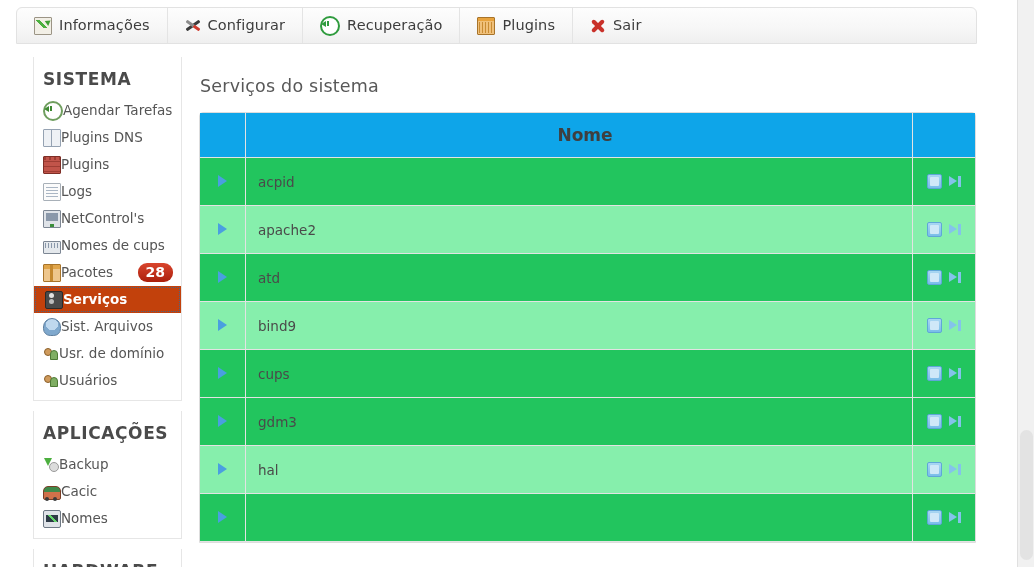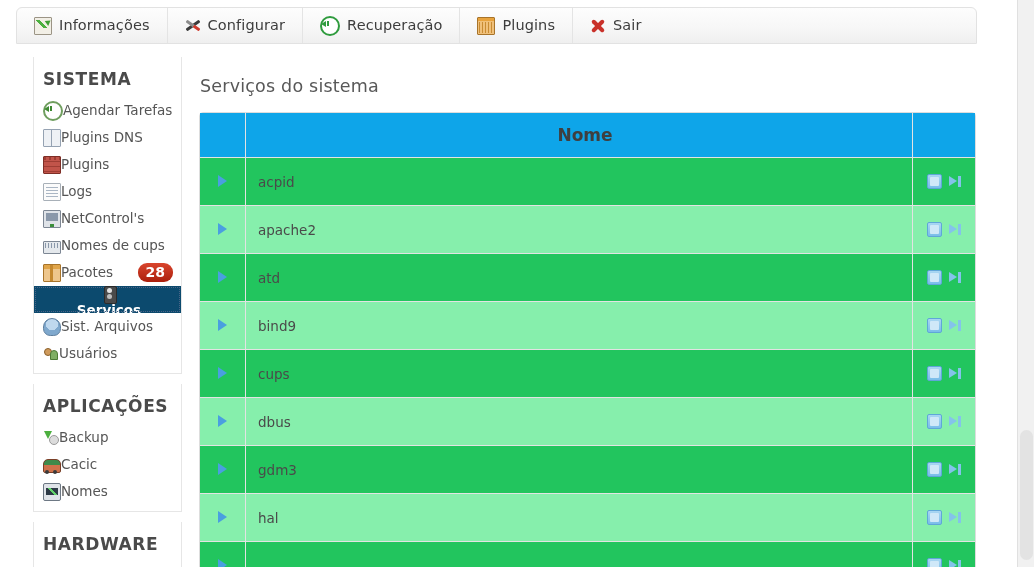--- a/index.html
+++ b/index.html
@@ -204,26 +204,25 @@
     align-items: center;
     height: 27px;
     padding: 0 6px 0 9px;
     font-size: 13.5px;
     color: #555555;
     cursor: pointer;
     box-sizing: border-box;
     position: relative;
   }
   .side-item.active {
-    background: #0c4a6e;
+    background: #c2410c;
     color: #ffffff;
     font-weight: bold;
     outline: 1px dotted #4a6487;
     outline-offset: -2px;
-    flex-direction: column;
   }
   .side-item .sidelabel { flex: 1 1 auto; line-height: 1; }
   .side-icon {
     width: 16px; height: 16px;
     flex: 0 0 16px;
     position: relative;
     display: inline-block;
   }
   .badge {
     background: linear-gradient(to bottom, #d9452d, #ab1f0c);
@@ -464,20 +463,24 @@
         <div class="side-item active">
           <span class="side-icon si-signal"></span>
           <span class="sidelabel">Serviços</span>
         </div>
         <div class="side-item">
           <span class="side-icon si-disk"></span>
           <span class="sidelabel">Sist. Arquivos</span>
         </div>
         <div class="side-item">
           <span class="side-icon si-users"></span>
+          <span class="sidelabel">Usr. de domínio</span>
+        </div>
+        <div class="side-item">
+          <span class="side-icon si-users"></span>
           <span class="sidelabel">Usuários</span>
         </div>
       </div>
       <div class="side-panel">
         <div class="side-title">APLICAÇÕES</div>
         <div class="side-item">
           <span class="side-icon si-backup"></span>
           <span class="sidelabel">Backup</span>
         </div>
         <div class="side-item">
@@ -548,30 +551,20 @@
           <tr class="odd">
             <td class="col-toggle"><span class="play-tri"></span></td>
             <td class="col-name">cups</td>
             <td class="col-act">
               <div class="acts">
                 <span class="ic-stop"></span>
                 <span class="ic-restart"></span>
               </div>
             </td>
           </tr>
-          <tr class="even">
-            <td class="col-toggle"><span class="play-tri"></span></td>
-            <td class="col-name">dbus</td>
-            <td class="col-act">
-              <div class="acts">
-                <span class="ic-stop"></span>
-                <span class="ic-restart"></span>
-              </div>
-            </td>
-          </tr>
           <tr class="odd">
             <td class="col-toggle"><span class="play-tri"></span></td>
             <td class="col-name">gdm3</td>
             <td class="col-act">
               <div class="acts">
                 <span class="ic-stop"></span>
                 <span class="ic-restart"></span>
               </div>
             </td>
           </tr>

